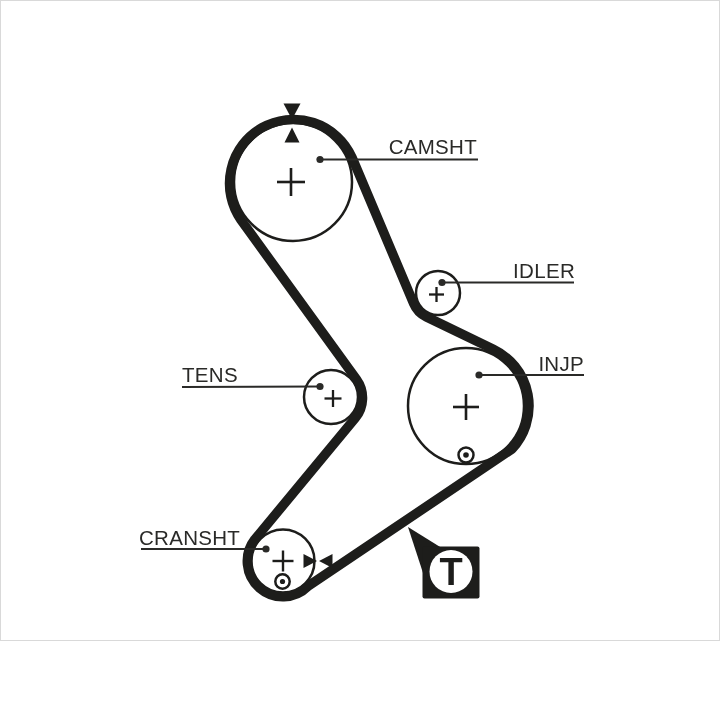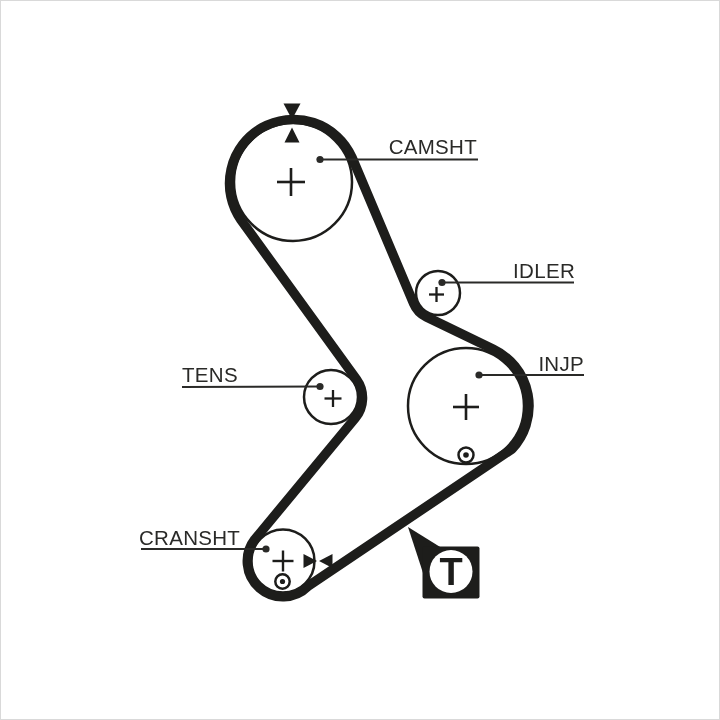--- a/index.html
+++ b/index.html
@@ -3,21 +3,21 @@
 <meta charset="utf-8">
 <style>
   html, body {
     margin: 0;
     padding: 0;
     background: #ffffff;
   }
   .canvas {
     position: relative;
     width: 720px;
-    height: 720px;
+    height: 641px;
     background: #ffffff;
     box-sizing: border-box;
     border: 1px solid #d9d9d9;
     overflow: hidden;
   }
   svg {
     display: block;
   }
   .label-text {
     font-family: "Liberation Sans", "DejaVu Sans", sans-serif;

